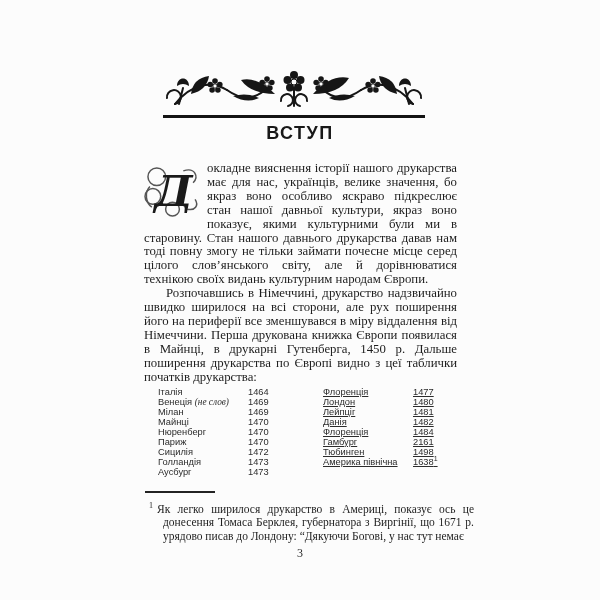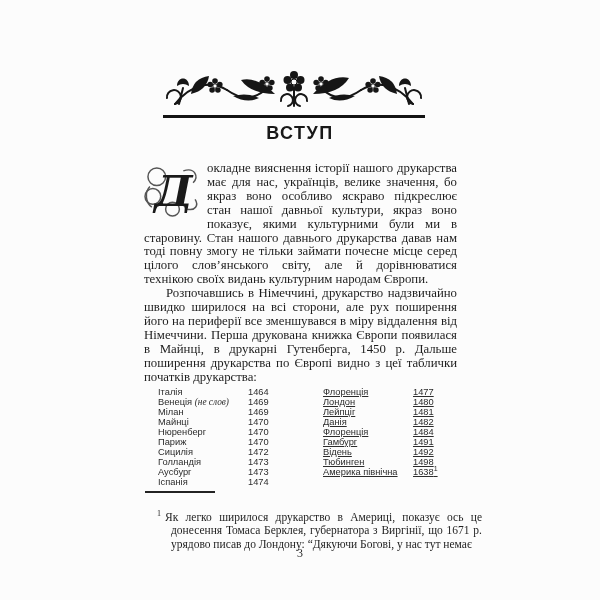--- a/index.html
+++ b/index.html
@@ -45,21 +45,21 @@
   .tcol-left{left:0;}
   .tcol-right{left:165px;text-decoration:underline;}
   .trow{display:flex;}
   .tname{width:90px;flex:none;white-space:nowrap;}
   .tnote{font-style:italic;font-family:Liberation Serif, serif;}
   .tyear{flex:none;}
   .ysup{font-size:7px;vertical-align:super;line-height:0;}
   
   .fn-rule{position:absolute;left:145px;top:491px;width:70px;height:2px;background:#232323;}
   .footnote{
-    position:absolute;left:145px;top:495px;width:311px;margin:12px;
+    position:absolute;left:145px;top:495px;width:311px;margin:4px;
     font-size:11.5px;line-height:13.5px;
     text-align:justify;
     padding-left:14px;text-indent:-14px;
     color:#1e1e1e;
   }
   .footnote sup{font-size:8px;margin-right:4px;}
   
   .pageno{
     position:absolute;left:0;top:546px;width:600px;
     text-align:center;font-size:12px;color:#2a2a2a;
@@ -186,24 +186,20 @@
           <span class="tyear">1472</span>
         </div>
       <div class="trow">
           <span class="tname">Голландія</span>
           <span class="tyear">1473</span>
         </div>
       <div class="trow">
           <span class="tname">Аусбург</span>
           <span class="tyear">1473</span>
         </div>
-      <div class="trow">
-          <span class="tname">Іспанія</span>
-          <span class="tyear">1474</span>
-        </div>
     </div>
     <div class="tcol tcol-right">
       <div class="trow">
           <span class="tname">Флоренція</span>
           <span class="tyear">1477</span>
         </div>
       <div class="trow">
           <span class="tname">Лондон</span>
           <span class="tyear">1480</span>
         </div>
@@ -214,25 +210,21 @@
       <div class="trow">
           <span class="tname">Данія</span>
           <span class="tyear">1482</span>
         </div>
       <div class="trow">
           <span class="tname">Флоренція</span>
           <span class="tyear">1484</span>
         </div>
       <div class="trow">
           <span class="tname">Гамбург</span>
-          <span class="tyear">1491</span>
-        </div>
-      <div class="trow">
-          <span class="tname">Відень</span>
-          <span class="tyear">1492</span>
+          <span class="tyear">2161</span>
         </div>
       <div class="trow">
           <span class="tname">Тюбинген</span>
           <span class="tyear">1498</span>
         </div>
       <div class="trow">
           <span class="tname">Америка північна</span>
           <span class="tyear"><span>1638</span><sup class="ysup">1</sup></span>
         </div>
     </div>

